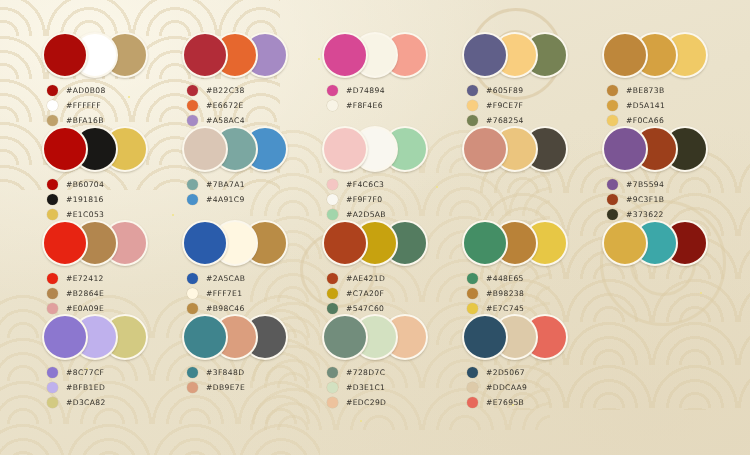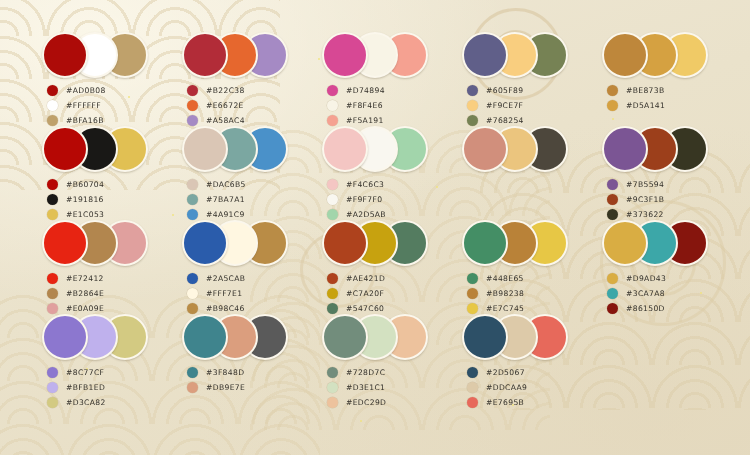--- a/index.html
+++ b/index.html
@@ -217,24 +217,20 @@
         </div>
         <div class="legend">
           <div class="legend-row">
             <span class="dot" style="background: rgb(215, 72, 148);"></span>
             <span class="hex">#D74894</span>
           </div>
           <div class="legend-row">
             <span class="dot" style="background: rgb(248, 244, 230);"></span>
             <span class="hex">#F8F4E6</span>
           </div>
-          <div class="legend-row">
-            <span class="dot" style="background: rgb(245, 161, 145);"></span>
-            <span class="hex">#F5A191</span>
-          </div>
         </div>
       </div>
       <div class="palette">
         <div class="circles">
           <div class="big c0" style="background: rgb(96, 95, 137);"></div>
           <div class="big c1" style="background: rgb(249, 206, 127);"></div>
           <div class="big c2" style="background: rgb(118, 130, 84);"></div>
         </div>
         <div class="legend">
           <div class="legend-row">
@@ -259,20 +255,24 @@
         </div>
         <div class="legend">
           <div class="legend-row">
             <span class="dot" style="background: rgb(190, 135, 59);"></span>
             <span class="hex">#BE873B</span>
           </div>
           <div class="legend-row">
             <span class="dot" style="background: rgb(213, 161, 65);"></span>
             <span class="hex">#D5A141</span>
           </div>
+          <div class="legend-row">
+            <span class="dot" style="background: rgb(240, 202, 102);"></span>
+            <span class="hex">#F0CA66</span>
+          </div>
         </div>
       </div>
       <div class="palette">
         <div class="circles">
           <div class="big c0" style="background: rgb(182, 7, 4);"></div>
           <div class="big c1" style="background: rgb(25, 24, 22);"></div>
           <div class="big c2" style="background: rgb(225, 192, 83);"></div>
         </div>
         <div class="legend">
           <div class="legend-row">
@@ -290,24 +290,20 @@
         </div>
       </div>
       <div class="palette">
         <div class="circles">
           <div class="big c0" style="background: rgb(218, 198, 181);"></div>
           <div class="big c1" style="background: rgb(123, 167, 161);"></div>
           <div class="big c2" style="background: rgb(74, 145, 201);"></div>
         </div>
         <div class="legend">
           <div class="legend-row">
-            <span class="dot" style="background: rgb(218, 198, 181);"></span>
-            <span class="hex">#DAC6B5</span>
-          </div>
-          <div class="legend-row">
             <span class="dot" style="background: rgb(123, 167, 161);"></span>
             <span class="hex">#7BA7A1</span>
           </div>
           <div class="legend-row">
             <span class="dot" style="background: rgb(74, 145, 201);"></span>
             <span class="hex">#4A91C9</span>
           </div>
         </div>
       </div>
       <div class="palette">
@@ -442,34 +438,20 @@
             <span class="hex">#E7C745</span>
           </div>
         </div>
       </div>
       <div class="palette">
         <div class="circles">
           <div class="big c0" style="background: rgb(217, 173, 67);"></div>
           <div class="big c1" style="background: rgb(60, 167, 168);"></div>
           <div class="big c2" style="background: rgb(134, 21, 13);"></div>
         </div>
-        <div class="legend">
-          <div class="legend-row">
-            <span class="dot" style="background: rgb(217, 173, 67);"></span>
-            <span class="hex">#D9AD43</span>
-          </div>
-          <div class="legend-row">
-            <span class="dot" style="background: rgb(60, 167, 168);"></span>
-            <span class="hex">#3CA7A8</span>
-          </div>
-          <div class="legend-row">
-            <span class="dot" style="background: rgb(134, 21, 13);"></span>
-            <span class="hex">#86150D</span>
-          </div>
-        </div>
       </div>
       <div class="palette">
         <div class="circles">
           <div class="big c0" style="background: rgb(140, 119, 207);"></div>
           <div class="big c1" style="background: rgb(191, 177, 237);"></div>
           <div class="big c2" style="background: rgb(211, 202, 130);"></div>
         </div>
         <div class="legend">
           <div class="legend-row">
             <span class="dot" style="background: rgb(140, 119, 207);"></span>

